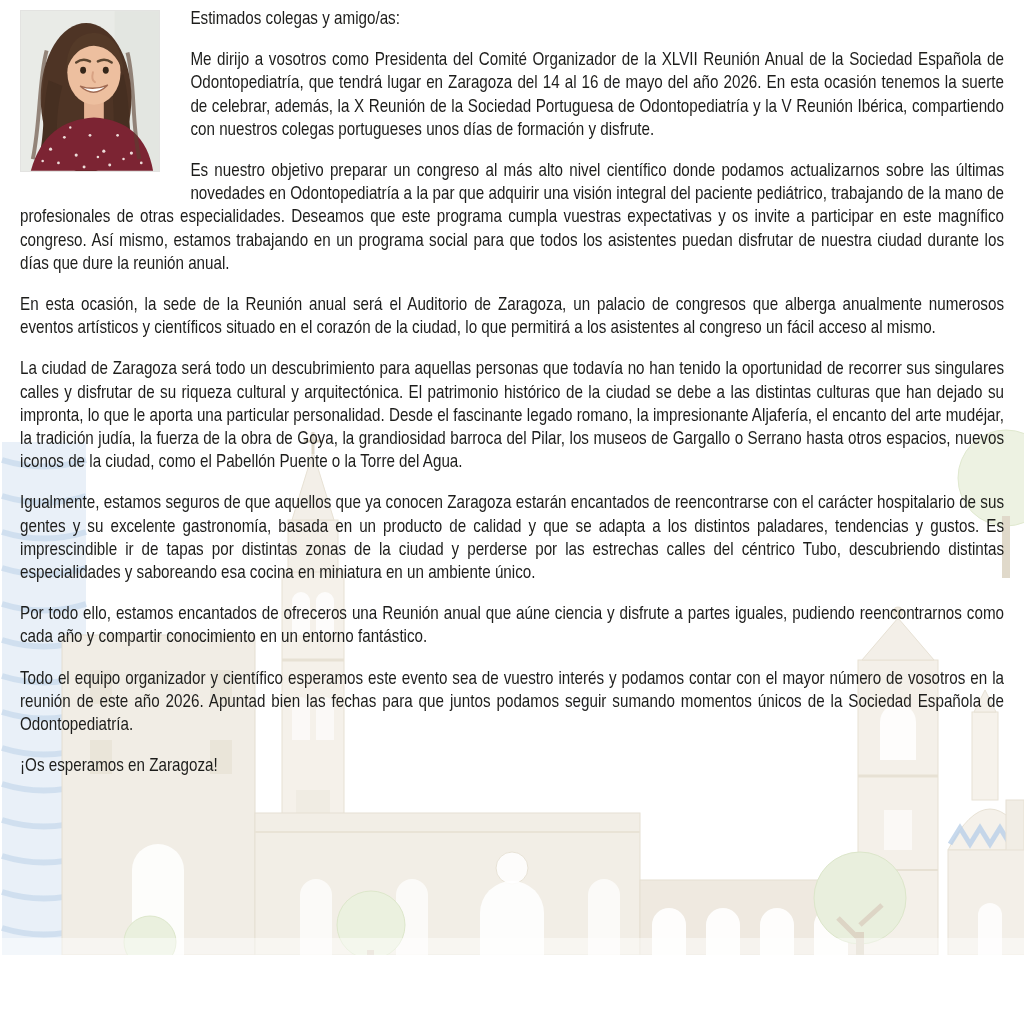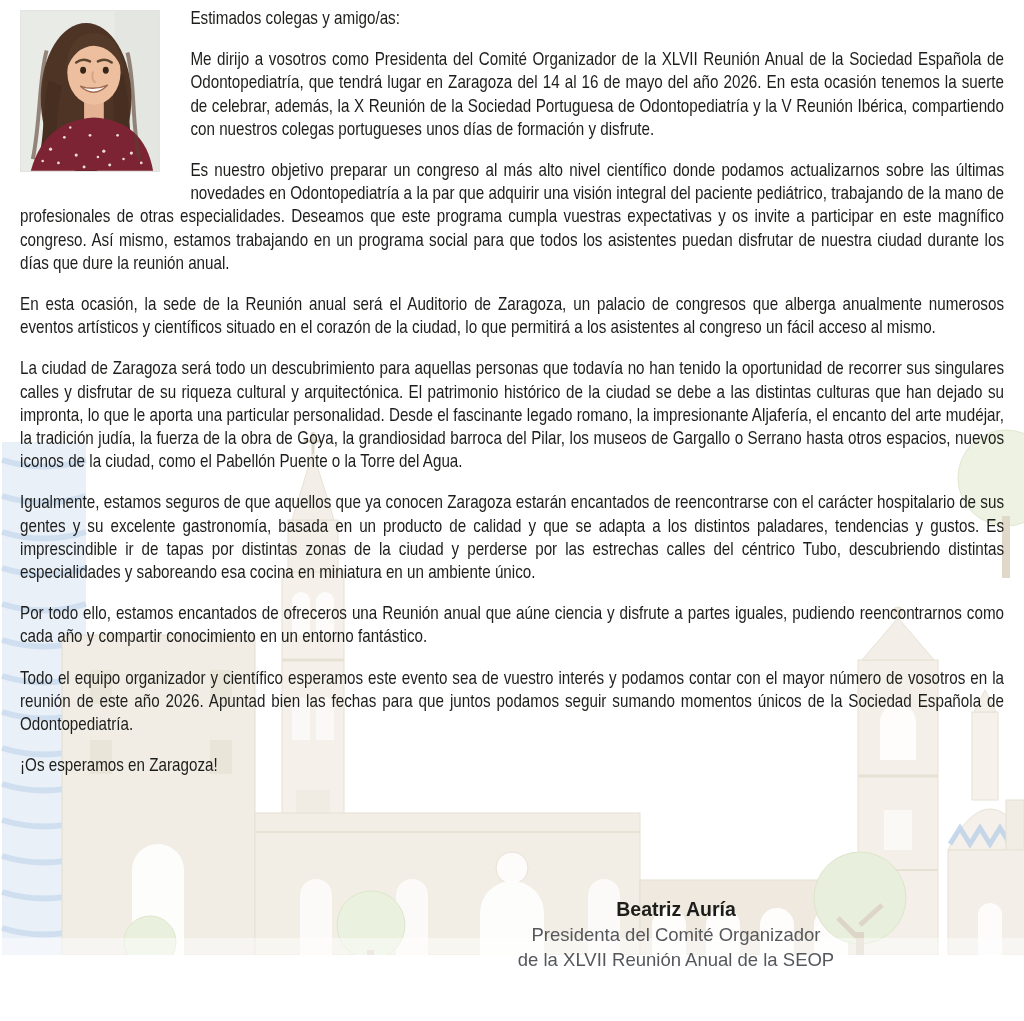--- a/index.html
+++ b/index.html
@@ -155,19 +155,14 @@
     <p>Me dirijo a vosotros como Presidenta del Comité Organizador de la XLVII Reunión Anual de la Sociedad Española de Odontopediatría, que tendrá lugar en Zaragoza del 14 al 16 de mayo del año 2026. En esta ocasión tenemos la suerte de celebrar, además, la X Reunión de la Sociedad Portuguesa de Odontopediatría y la V Reunión Ibérica, compartiendo con nuestros colegas portugueses unos días de formación y disfrute.</p>
     <p>Es nuestro objetivo preparar un congreso al más alto nivel científico donde podamos actualizarnos sobre las últimas novedades en Odontopediatría a la par que adquirir una visión integral del paciente pediátrico, trabajando de la mano de profesionales de otras especialidades. Deseamos que este programa cumpla vuestras expectativas y os invite a participar en este magnífico congreso. Así mismo, estamos trabajando en un programa social para que todos los asistentes puedan disfrutar de nuestra ciudad durante los días que dure la reunión anual.</p>
     <p>En esta ocasión, la sede de la Reunión anual será el Auditorio de Zaragoza, un palacio de congresos que alberga anualmente numerosos eventos artísticos y científicos situado en el corazón de la ciudad, lo que permitirá a los asistentes al congreso un fácil acceso al mismo.</p>
     <p>La ciudad de Zaragoza será todo un descubrimiento para aquellas personas que todavía no han tenido la oportunidad de recorrer sus singulares calles y disfrutar de su riqueza cultural y arquitectónica. El patrimonio histórico de la ciudad se debe a las distintas culturas que han dejado su impronta, lo que le aporta una particular personalidad. Desde el fascinante legado romano, la impresionante Aljafería, el encanto del arte mudéjar, la tradición judía, la fuerza de la obra de Goya, la grandiosidad barroca del Pilar, los museos de Gargallo o Serrano hasta otros espacios, nuevos iconos de la ciudad, como el Pabellón Puente o la Torre del Agua.</p>
     <p>Igualmente, estamos seguros de que aquellos que ya conocen Zaragoza estarán encantados de reencontrarse con el carácter hospitalario de sus gentes y su excelente gastronomía, basada en un producto de calidad y que se adapta a los distintos paladares, tendencias y gustos. Es imprescindible ir de tapas por distintas zonas de la ciudad y perderse por las estrechas calles del céntrico Tubo, descubriendo distintas especialidades y saboreando esa cocina en miniatura en un ambiente único.</p>
     <p>Por todo ello, estamos encantados de ofreceros una Reunión anual que aúne ciencia y disfrute a partes iguales, pudiendo reencontrarnos como cada año y compartir conocimiento en un entorno fantástico.</p>
     <p>Todo el equipo organizador y científico esperamos este evento sea de vuestro interés y podamos contar con el mayor número de vosotros en la reunión de este año 2026. Apuntad bien las fechas para que juntos podamos seguir sumando momentos únicos de la Sociedad Española de Odontopediatría.</p>
     <p class="closing">¡Os esperamos en Zaragoza!</p>
   </div>
 
-  <div class="signature">
-    <div class="sig-name">Beatriz Auría</div>
-    <div class="sig-role">Presidenta del Comité Organizador</div>
-    <div class="sig-role">de la XLVII Reunión Anual de la SEOP</div>
-  </div>
 
 </div>
 
 </body></html>

